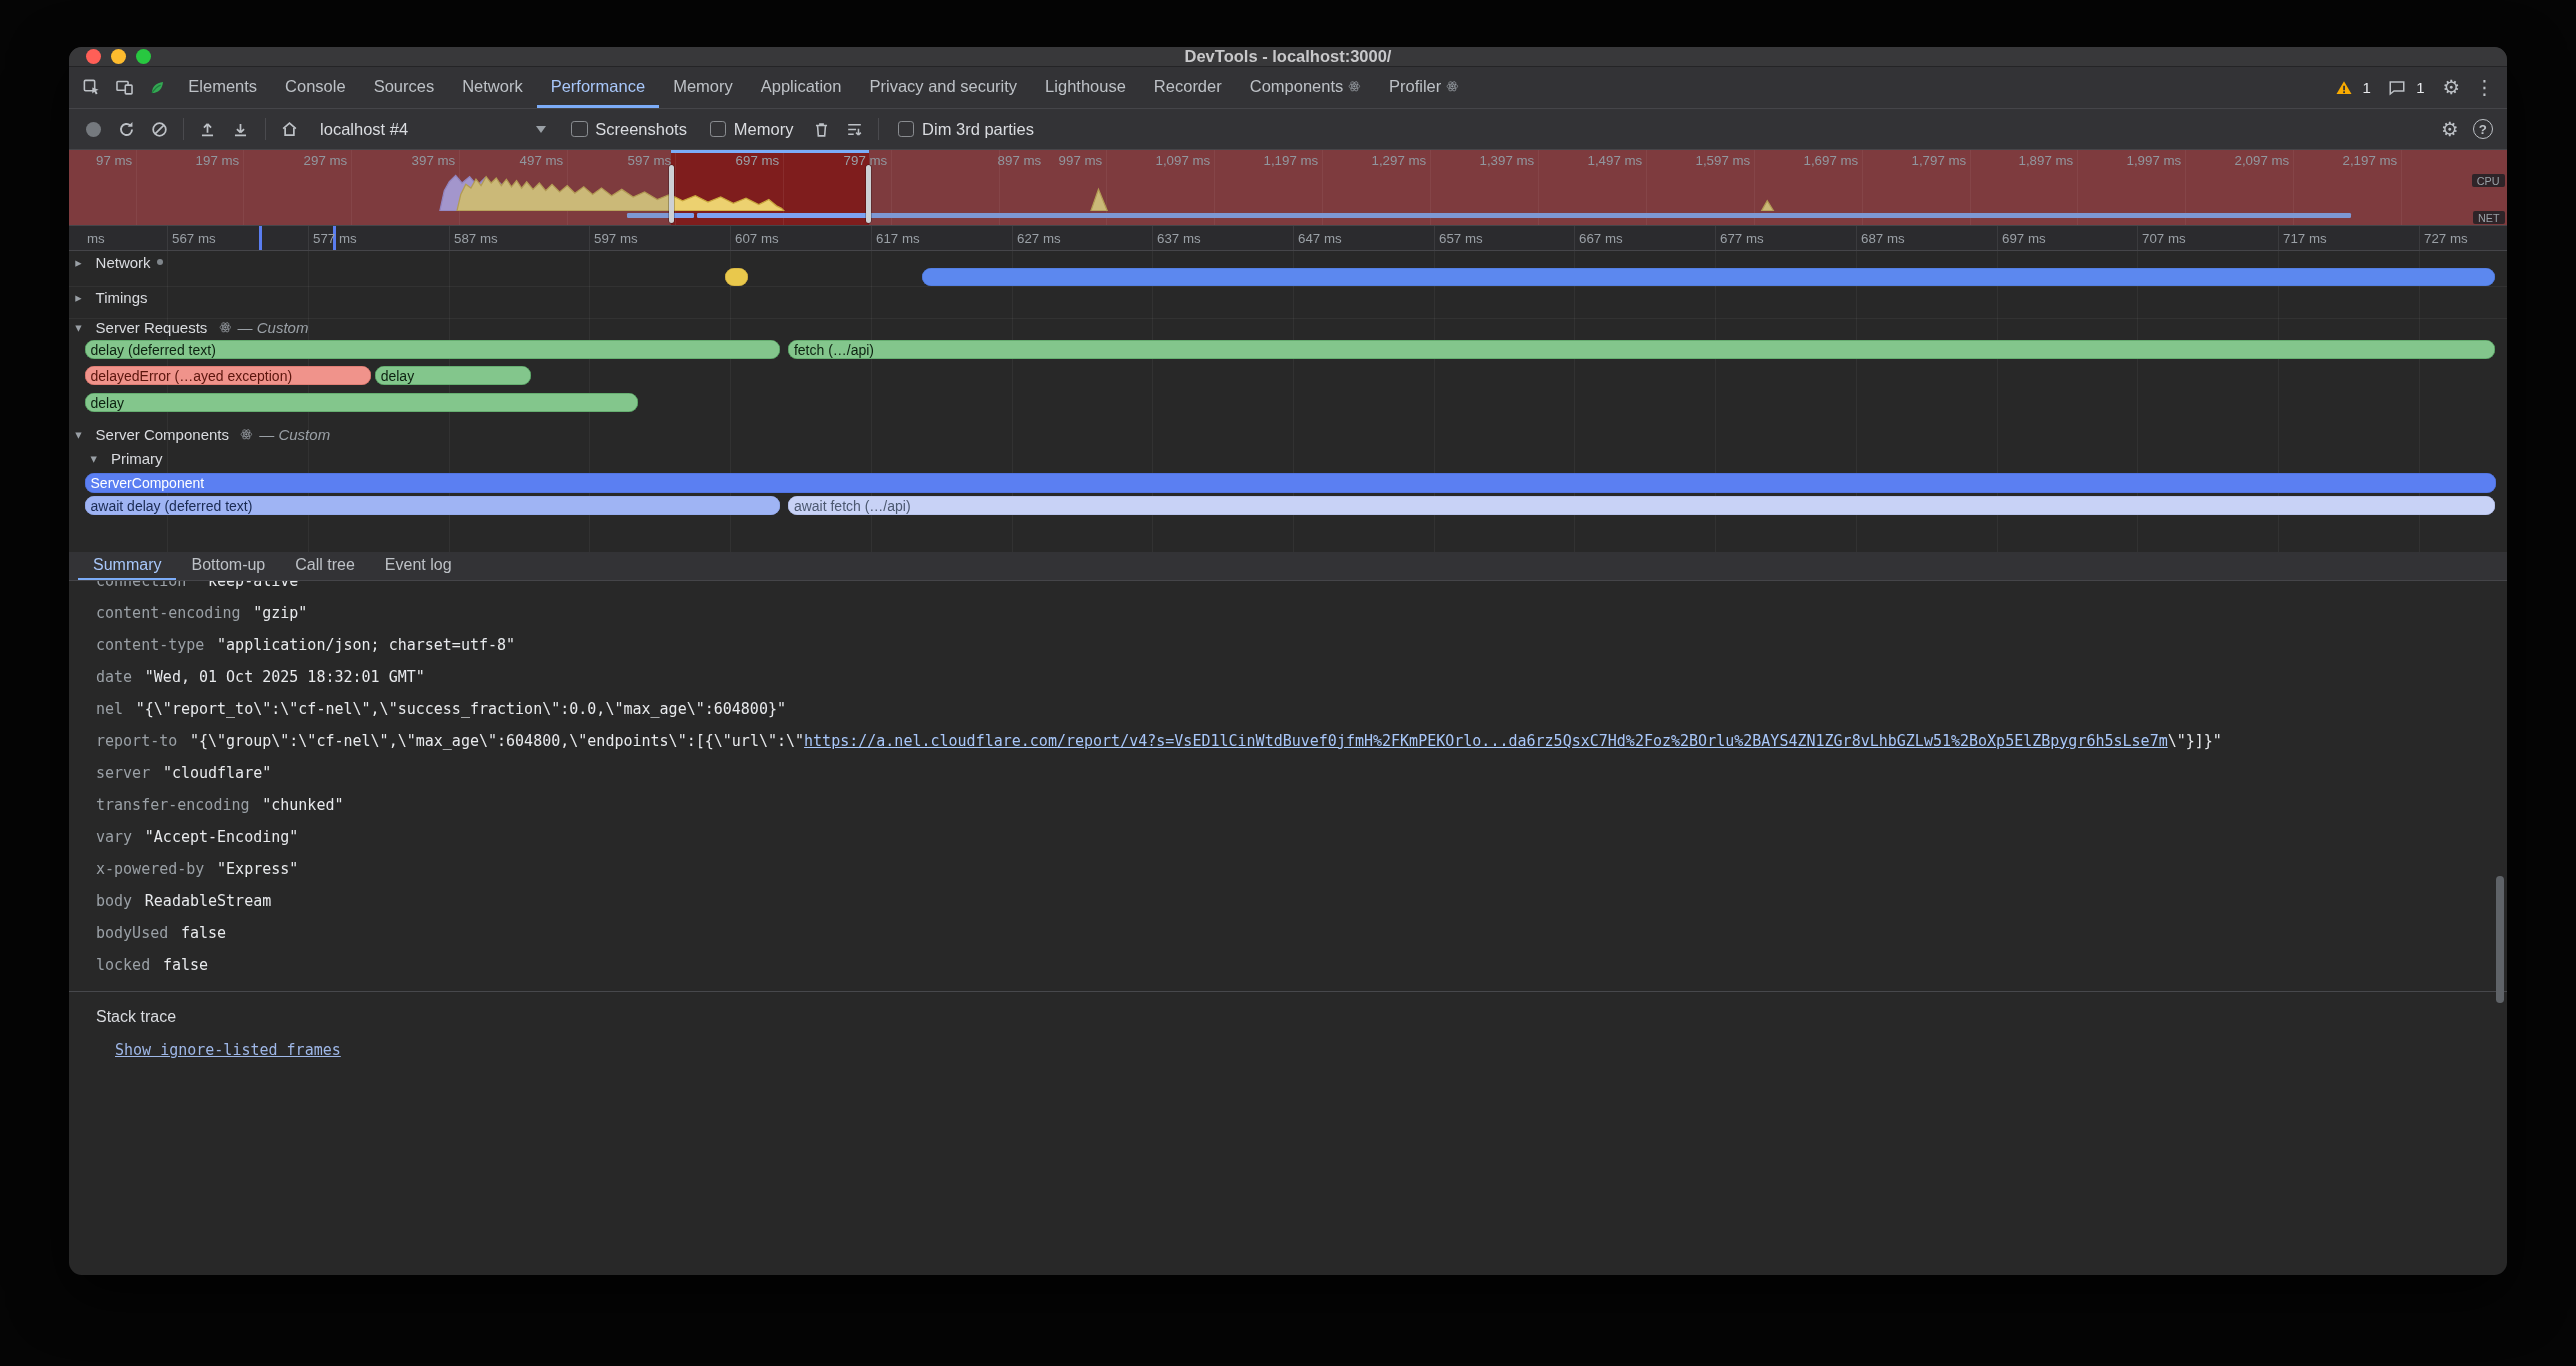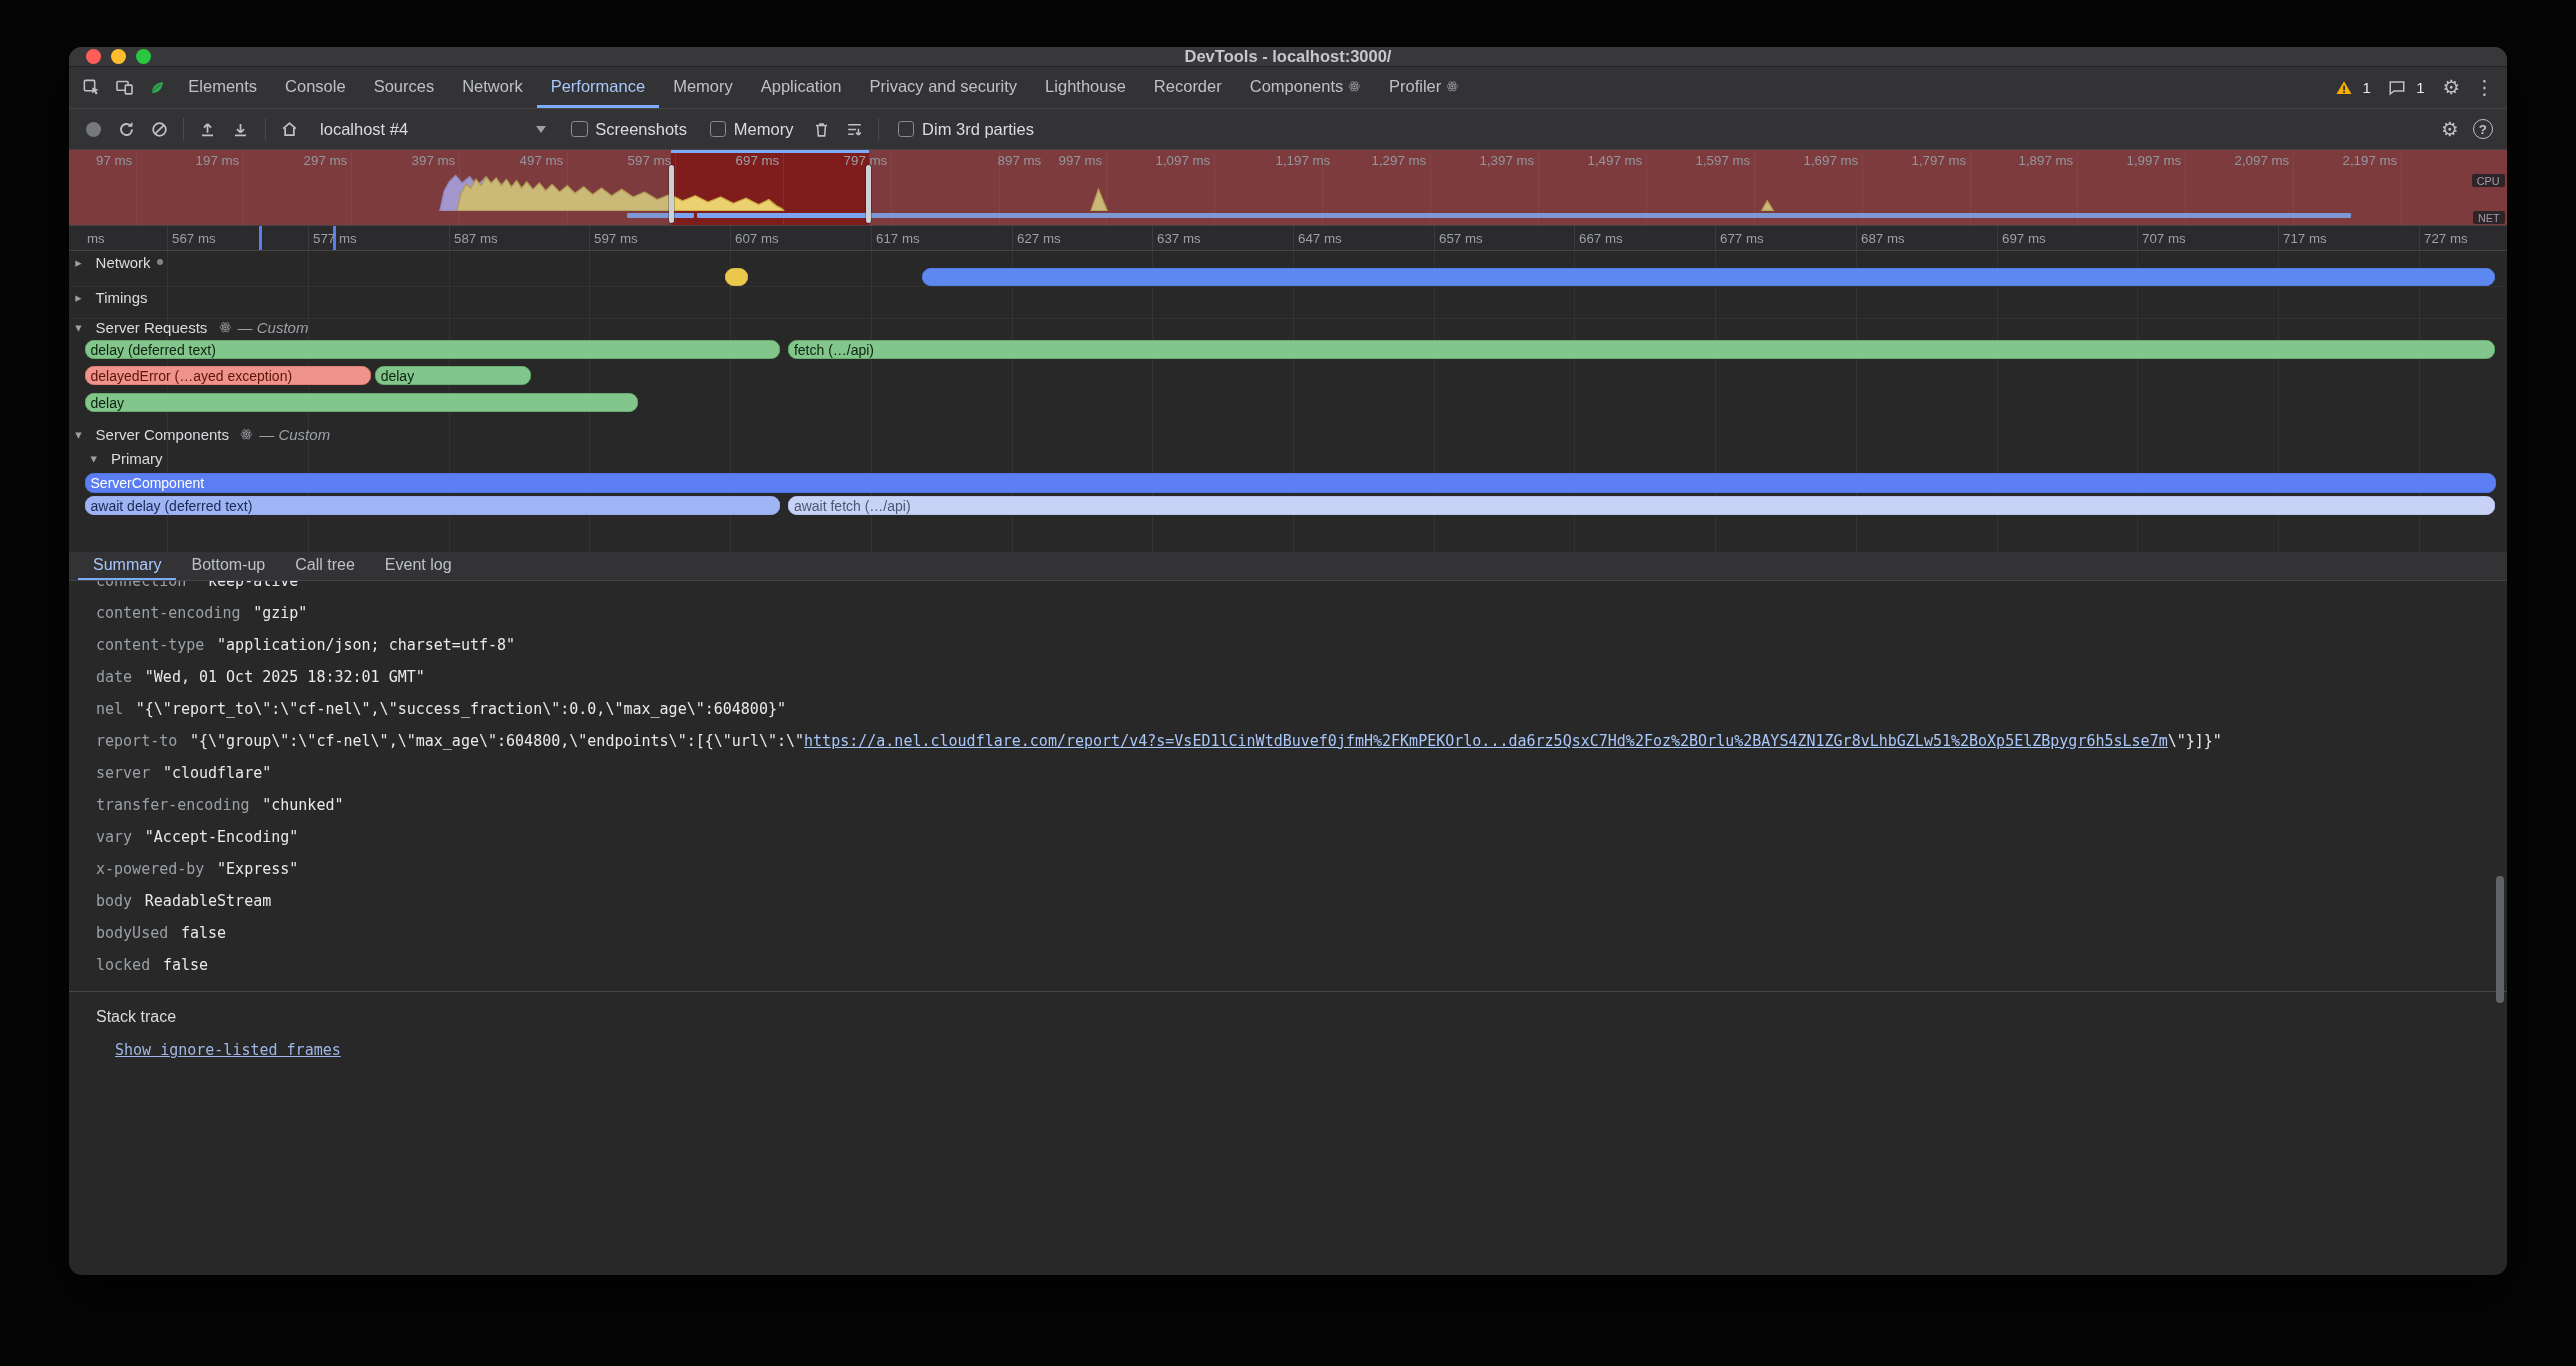--- a/index.html
+++ b/index.html
@@ -282,21 +282,21 @@
         <div class="ov-label" style="left: 714px;">697 ms</div>
         <div class="ov-grid" style="left: 822px;"></div>
         <div class="ov-label" style="left: 822px;">797 ms</div>
         <div class="ov-grid" style="left: 930px;"></div>
         <div class="ov-label" style="left: 930px; margin-left: 46px;">897 ms</div>
         <div class="ov-grid" style="left: 1037px;"></div>
         <div class="ov-label" style="left: 1037px;">997 ms</div>
         <div class="ov-grid" style="left: 1145px;"></div>
         <div class="ov-label" style="left: 1145px;">1,097 ms</div>
         <div class="ov-grid" style="left: 1253px;"></div>
-        <div class="ov-label" style="left: 1253px; margin-left: 12px;">1,197 ms</div>
+        <div class="ov-label" style="left: 1253px;">1,197 ms</div>
         <div class="ov-grid" style="left: 1361px;"></div>
         <div class="ov-label" style="left: 1361px;">1,297 ms</div>
         <div class="ov-grid" style="left: 1469px;"></div>
         <div class="ov-label" style="left: 1469px;">1,397 ms</div>
         <div class="ov-grid" style="left: 1577px;"></div>
         <div class="ov-label" style="left: 1577px;">1,497 ms</div>
         <div class="ov-grid" style="left: 1685px;"></div>
         <div class="ov-label" style="left: 1685px;">1,597 ms</div>
         <div class="ov-grid" style="left: 1793px;"></div>
         <div class="ov-label" style="left: 1793px;">1,697 ms</div>

